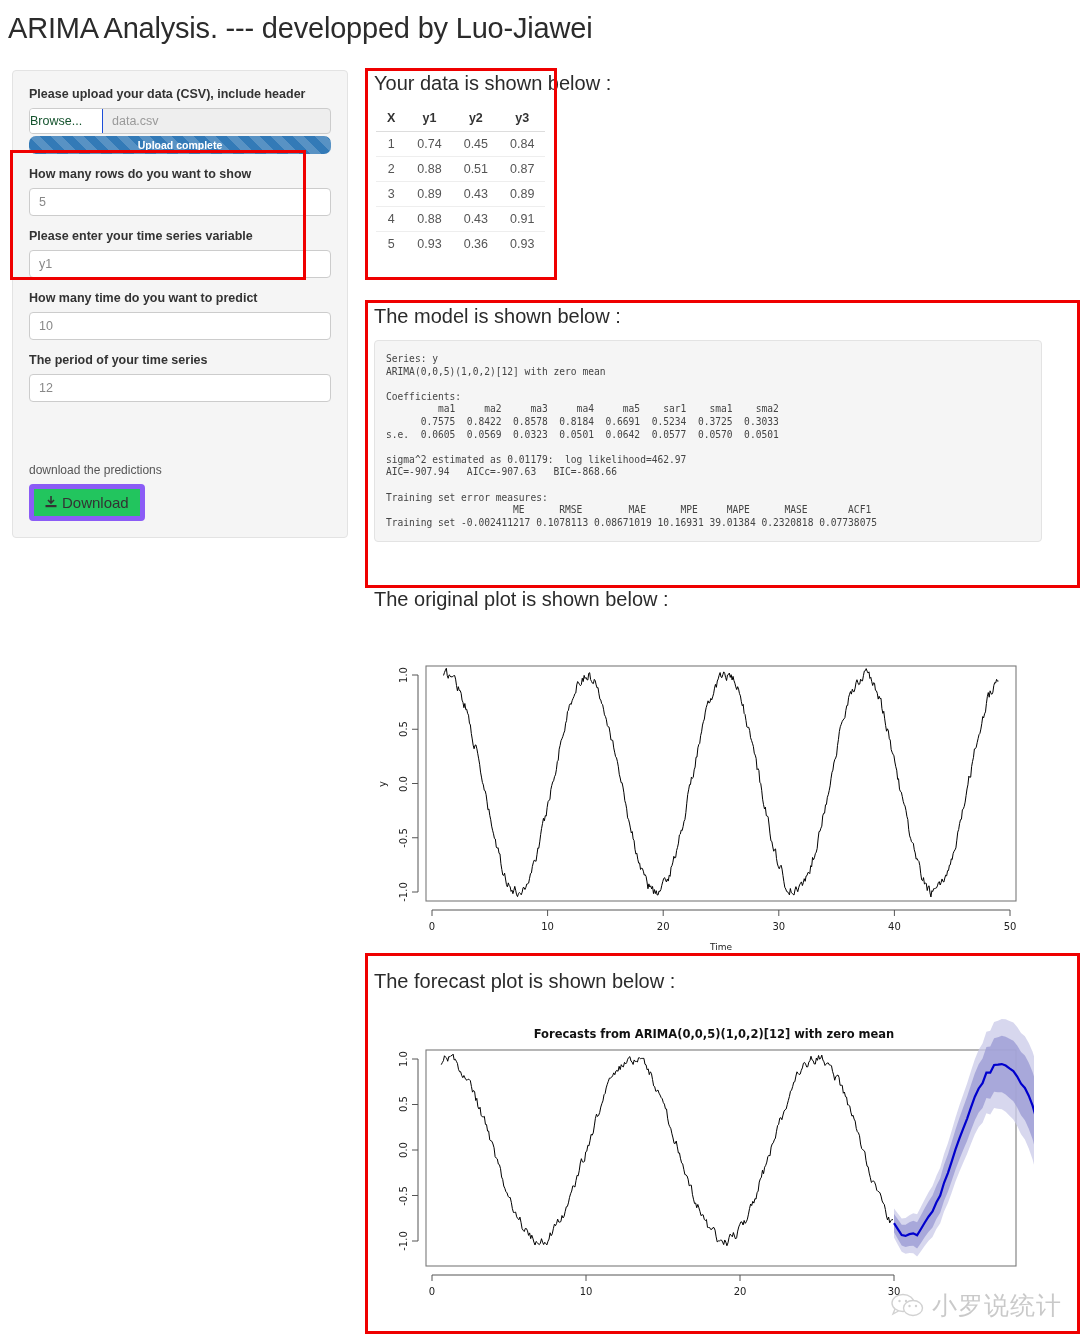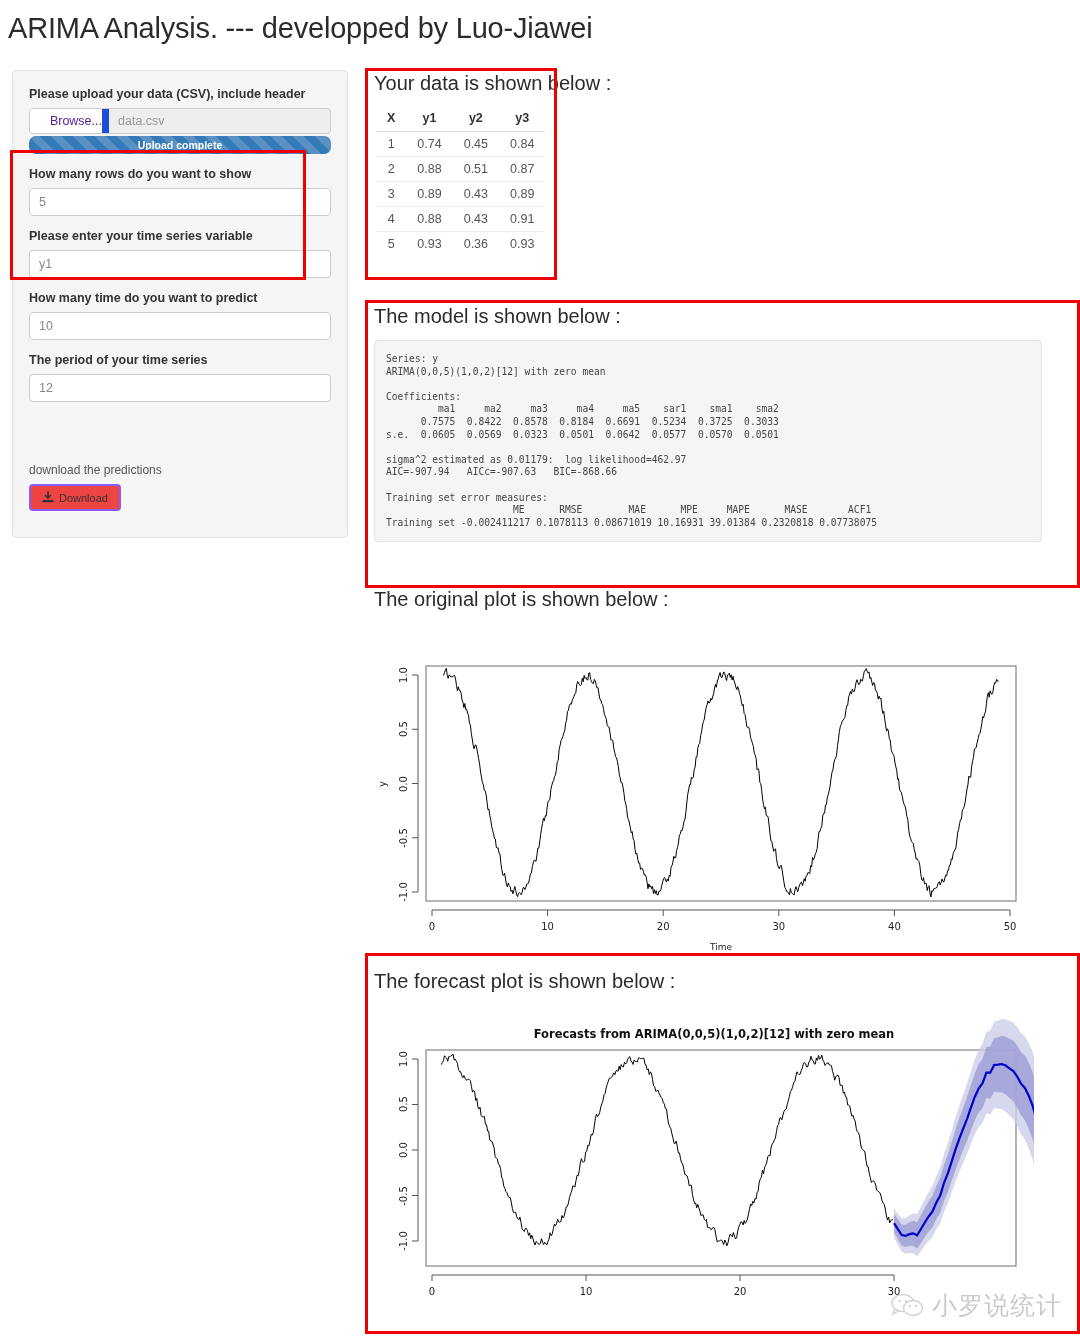--- a/index.html
+++ b/index.html
@@ -28,42 +28,42 @@
   }
   .txt-input{
     box-sizing:border-box;width:100%;height:28px;background:#fff;
     border:1px solid #ccc;border-radius:4px;
     font-size:12.5px;color:#888;padding:0 9px;line-height:26px;
   }
   .form-group{margin-bottom:13px;}
   
   .file-wrap{box-sizing:border-box;width:100%;height:26px;border:1px solid #ccc;border-radius:4px;background:#eee;display:flex;overflow:hidden;}
   .file-btn{
-    width:72px;background:#fff;border-right:7px solid #1d4ed8;
-    font-size:12.5px;color:#4c1d95;line-height:24px;text-align:right;
+    width:72px;background:#fff;border-right:1px solid #1d4ed8;
+    font-size:12.5px;color:#14532d;line-height:24px;text-align:left;
   }
   .file-name{flex:1;font-size:12.5px;color:#999;line-height:24px;padding-left:9px;}
   .progress-outer{
     width:100%;height:18px;margin-top:2px;border-radius:7px;overflow:hidden;background:#f5f5f5;
   }
   .progress-bar{
     height:100%;width:100%;
     background-color:#337ab7;
     background-image:linear-gradient(45deg,
       rgba(255,255,255,.18) 25%, transparent 25%,
       transparent 50%, rgba(255,255,255,.18) 50%,
       rgba(255,255,255,.18) 75%, transparent 75%, transparent);
     background-size:22px 22px;
     color:#fff;font-size:10.5px;line-height:18px;text-align:center;font-weight:600;
   }
   .dl-label{font-size:12px;color:#555;margin-bottom:7px;}
   .dl-btn{
     display:inline-flex;align-items:center;gap:5px;
-    background:#ef4444;border:2px solid #8b5cf6;border-radius:4px;
-    padding:5px 11px;font-size:11px;color:#333;
+    background:#22c55e;border:5px solid #8b5cf6;border-radius:4px;
+    padding:5px 11px;font-size:15px;color:#333;
   }
   
   .sec-head{font-size:20px;color:#2b2b2b;font-weight:400;white-space:nowrap;}
   
   #data-table{border-collapse:collapse;font-size:12.5px;color:#555;}
   #data-table th{
     font-weight:bold;color:#333;text-align:center;padding:4px 11px 6px 11px;
     border-bottom:1px solid #ddd;font-size:12.5px;
   }
   #data-table td{

